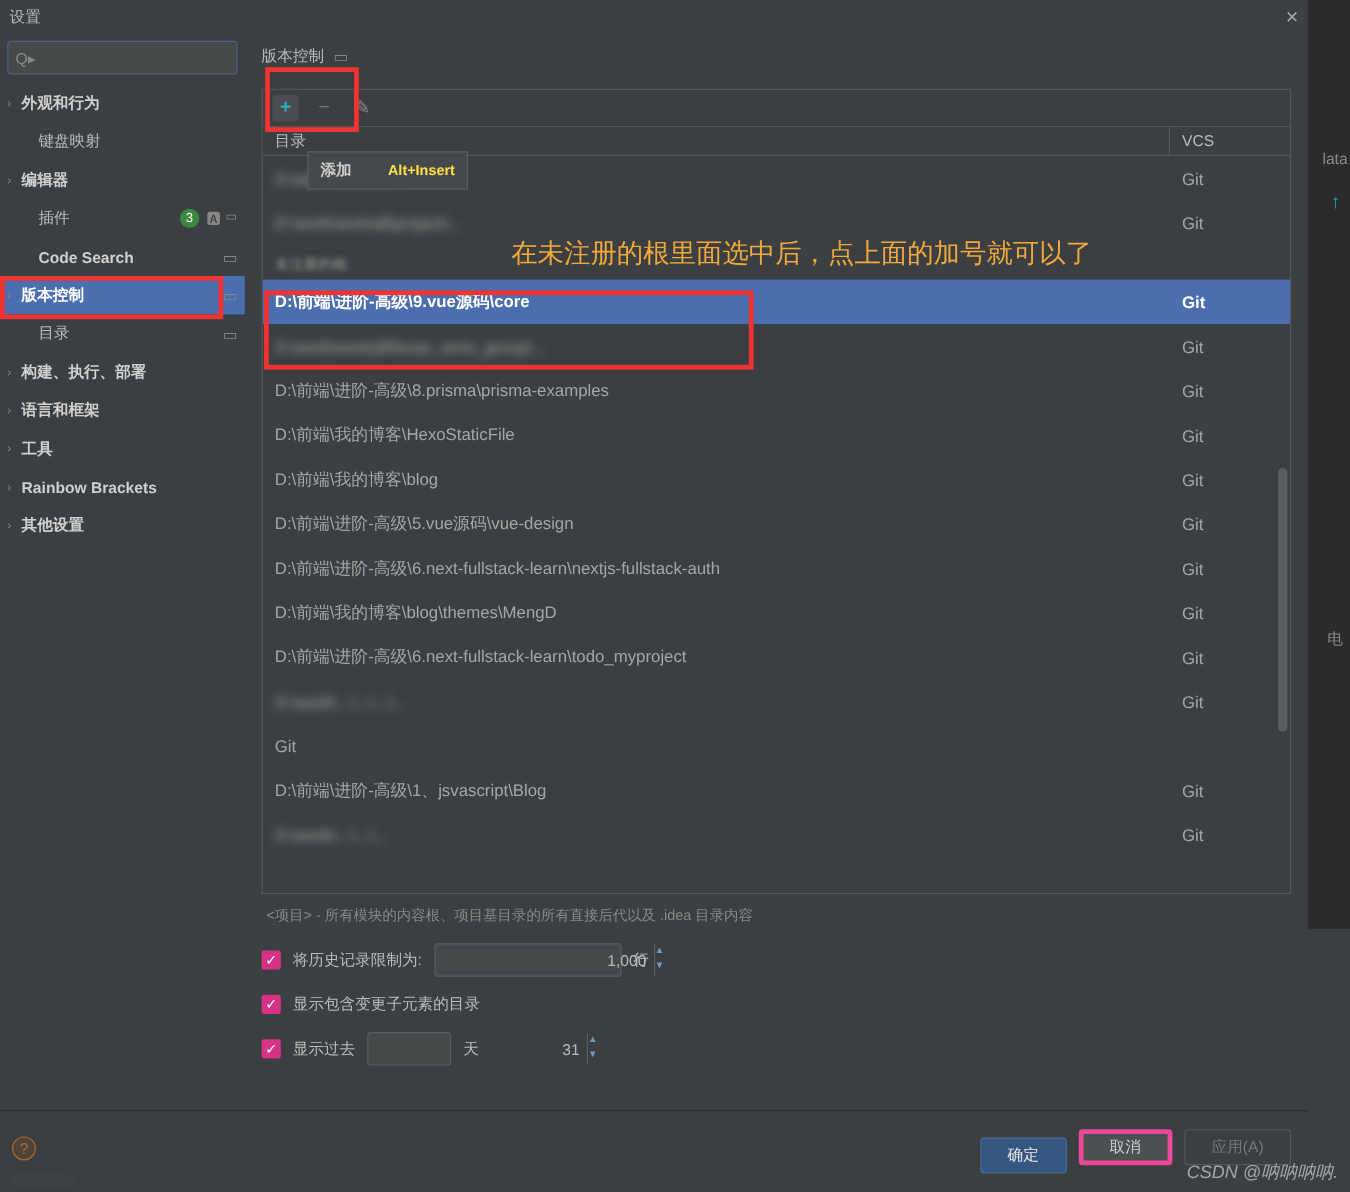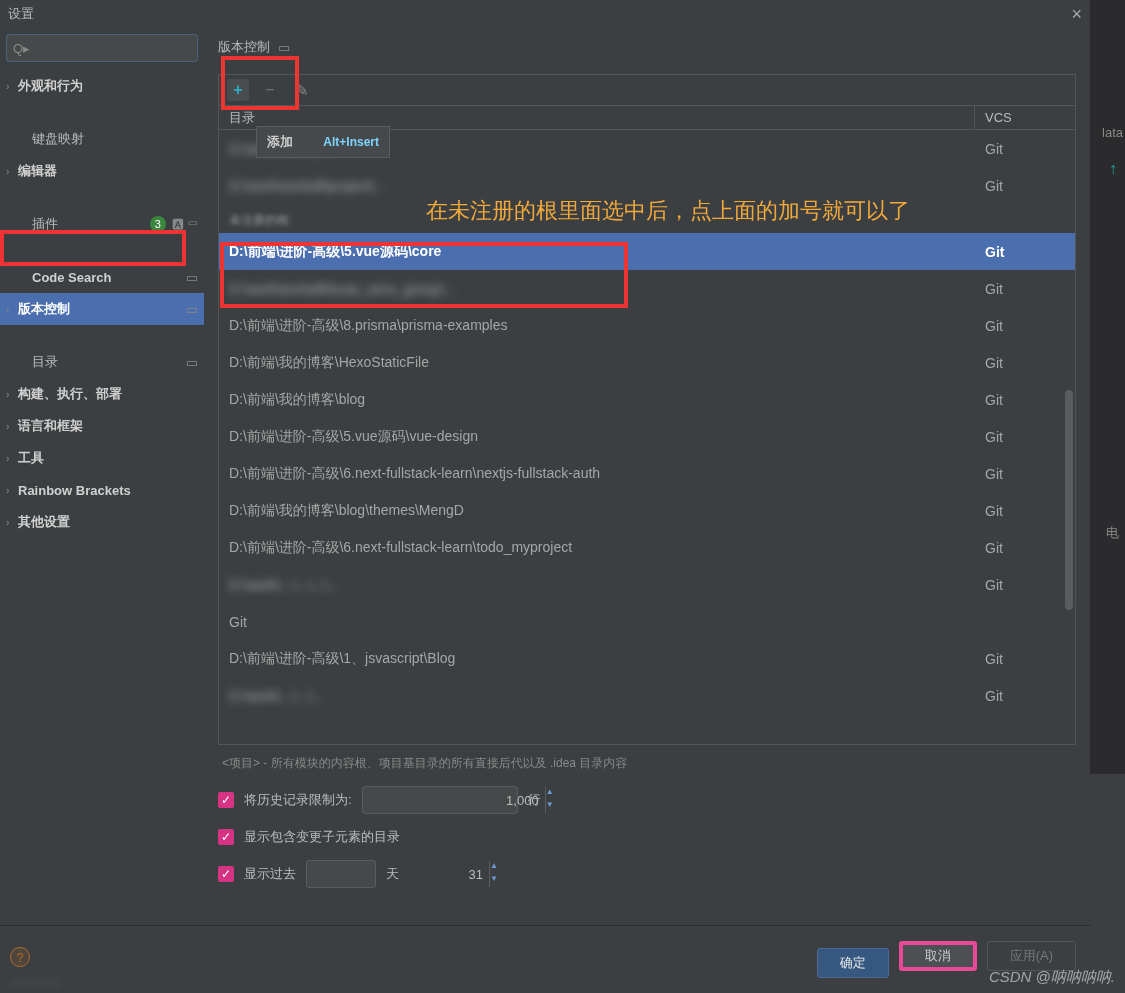--- a/index.html
+++ b/index.html
@@ -5,21 +5,21 @@
 * { margin:0; padding:0; box-sizing:border-box; font-family:"Microsoft YaHei","Segoe UI",Arial,sans-serif; }
 body { background:#3c3f41; color:#bbbbbb; width:1125px; height:993px; overflow:hidden; position:relative; }
 .window { position:absolute; left:0; top:0; width:1090px; height:985px; background:#3c3f41; display:flex; flex-direction:column; }
 .titlebar { height:28px; display:flex; align-items:center; padding:0 8px; color:#bbb; font-size:13px; }
 .titlebar .close { margin-left:auto; font-size:18px; color:#aaa; cursor:pointer; }
 .body { flex:1; display:flex; min-height:0; }
 .sidebar { width:204px; background:#3c3f41; display:flex; flex-direction:column; padding-top:6px; }
 .search { margin:0 6px 8px 6px; height:28px; background:#45494a; border:1px solid #4a6182; border-radius:3px; display:flex; align-items:center; padding:0 6px; color:#888; font-size:13px; }
 .tree { font-size:13px; }
 .tree-item { height:32px; display:flex; align-items:center; padding-left:6px; padding-right:6px; cursor:pointer; }
-.tree-item.child { padding-left:20px;margin-top:21px; }
+.tree-item.child { padding-left:20px; }
 .tree-item .arrow { width:12px; color:#888; font-size:10px; }
 .tree-item .label { flex:1; color:#bbbbbb; }
 .tree-item.bold .label { font-weight:600; color:#d0d0d0; }
 .tree-item.selected { background:#4b6eaf; }
 .tree-item.selected .label { color:#fff; }
 .tree-item .badge { background:#3b873e; color:#fff; font-size:11px; border-radius:50%; width:16px; height:16px; display:flex; align-items:center; justify-content:center; margin-right:6px; }
 .tree-item .icons { display:flex; gap:4px; color:#888; font-size:13px; }
 .red-box1 { position:absolute; border:4px solid #e33; pointer-events:none; }
 .main { flex:1; display:flex; flex-direction:column; padding:10px 14px 0 14px; min-width:0; }
 .crumb { font-size:13px; color:#bbb; display:flex; align-items:center; gap:8px; margin-bottom:18px; }
@@ -27,21 +27,21 @@
 .toolbar { display:flex; align-items:center; gap:10px; padding:4px 8px; border:1px solid #555; border-bottom:none; background:#3c3f41; }
 .toolbar .btn { width:22px; height:22px; display:flex; align-items:center; justify-content:center; color:#888; font-size:16px; cursor:pointer; }
 .toolbar .btn.plus { background:#4a4d4f; border-radius:3px; color:#2cabc6; font-weight:bold; }
 .toolbar .btn.minus { color:#777; }
 .toolbar .btn.edit { color:#888; }
 .table-wrap { border:1px solid #555; border-top:1px solid #555; height:640px; display:flex; flex-direction:column; }
 .thead { display:flex; height:24px; background:#3c3f41; border-bottom:1px solid #555; font-size:13px; color:#bbb; }
 .thead .col1 { flex:1; padding-left:10px; display:flex; align-items:center; border-right:1px solid #555; }
 .thead .col2 { width:100px; padding-left:10px; display:flex; align-items:center; }
 .popup { position:absolute; left:256px; top:126px; width:134px; height:32px; background:#46494b; border:1px solid #5a5d5f; display:flex; align-items:center; padding:0 10px; font-size:13px; color:#ccc; z-index:5;font-weight:bold; }
-.popup .sc { margin-left:auto; color:#7dd3fc; font-size:12px; }
+.popup .sc { margin-left:auto; color:#fde047; font-size:12px; }
 .tbody { flex:1; overflow:hidden; position:relative; }
 .row { display:flex; height:37px; align-items:center; font-size:14px; }
 .row .c1 { flex:1; padding-left:10px; color:#a6a6a6; white-space:nowrap; overflow:hidden; }
 .row .c2 { width:100px; padding-left:10px; color:#a6a6a6; }
 .row.blur .c1 { filter:blur(4px); color:#aaa; }
 .row.sel { background:#4b6eaf; }
 .row.sel .c1, .row.sel .c2 { color:#fff; font-weight:600; }
 .section-label { padding:8px 10px 4px 10px; font-size:12px; color:#999; filter:blur(2px); }
 .scrollbar { position:absolute; right:2px; top:260px; width:8px; height:220px; background:#5a5d5f; border-radius:4px; }
 .hint-text { font-size:12px; color:#888; margin:10px 0 14px 4px; }
@@ -161,21 +161,21 @@
         <div class="row blur">
               <div class="c1">D:\work\workall\...</div>
               <div class="c2">Git</div>
             </div>
             <div class="row blur">
               <div class="c1">D:\work\workall\project\...</div>
               <div class="c2">Git</div>
             </div>
             <div class="section-label">未注册的根:</div>
             <div class="row sel">
-              <div class="c1">D:\前端\进阶-高级\5.vue源码\core</div>
+              <div class="c1">D:\前端\进阶-高级\9.vue源码\core</div>
               <div class="c2">Git</div>
             </div>
             <div class="row blur">
               <div class="c1">D:\work\workall\lscas_wms_group\...</div>
               <div class="c2">Git</div>
             </div>
             <div class="row">
               <div class="c1">D:\前端\进阶-高级\8.prisma\prisma-examples</div>
               <div class="c2">Git</div>
             </div>

